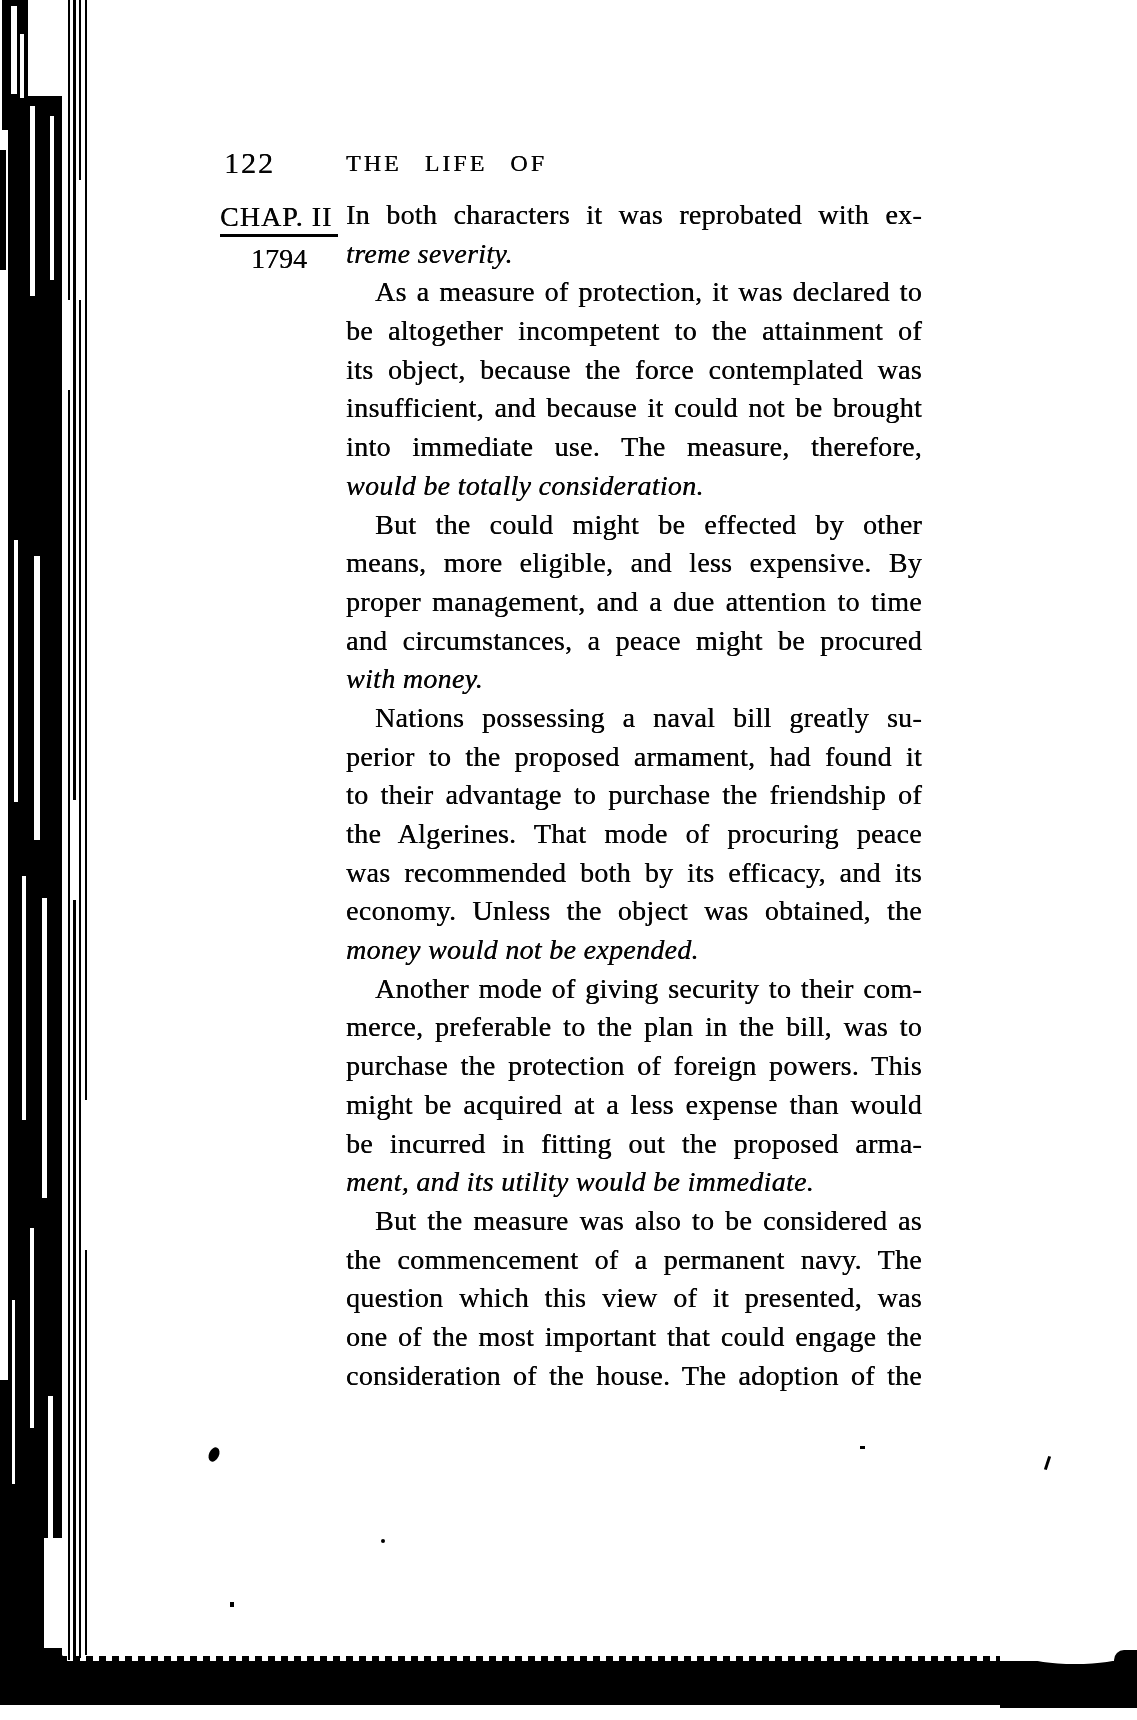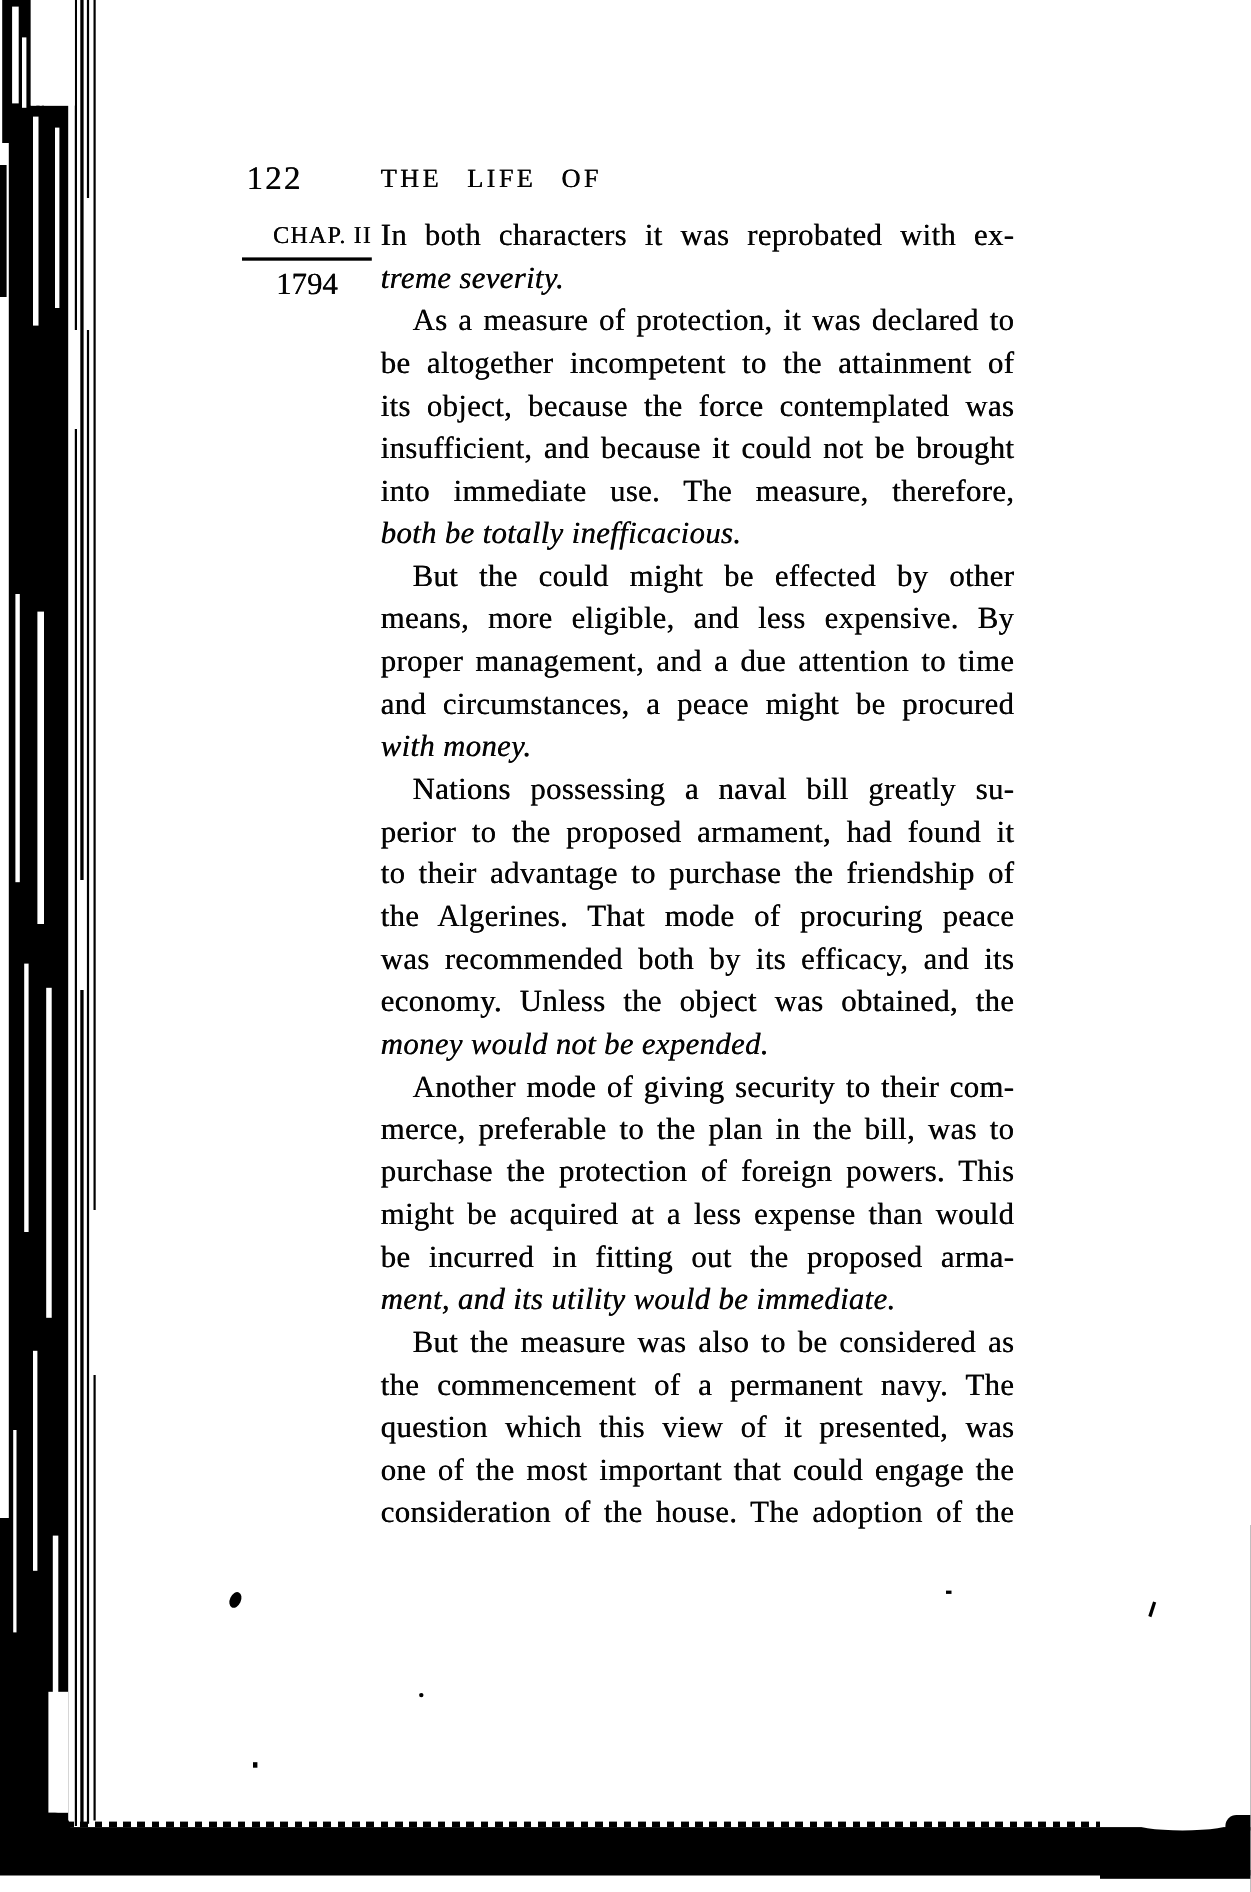--- a/index.html
+++ b/index.html
@@ -18,21 +18,21 @@
     font-size:30px;letter-spacing:2px;
     text-shadow:0.3px 0 0 currentColor;
   }
   .running-title{
     position:absolute;left:346px;top:150px;width:576px;
     text-align:left;font-size:24px;letter-spacing:3px;word-spacing:14px;
     text-shadow:0.3px 0 0 currentColor;
   }
   .margin-chapter{
     position:absolute;left:220px;top:201px;width:118px;
-    text-align:right;font-size:22px;letter-spacing:1px;
+    text-align:left;font-size:28px;letter-spacing:1px;
     text-shadow:0.3px 0 0 currentColor;
   }
   .margin-rule{
     position:absolute;left:220px;top:234px;width:118px;height:3px;
     background:#000;
   }
   .margin-year{
     position:absolute;left:220px;top:243px;width:118px;
     text-align:center;font-size:28px;
     text-shadow:0.3px 0 0 currentColor;
@@ -72,21 +72,21 @@
   <div class="margin-year">1794</div>
 
   <div class="body-text">
       <div class="line">In both characters it was reprobated with ex-</div>
       <div class="line final">treme severity.</div>
       <div class="line indent">As a measure of protection, it was declared to</div>
       <div class="line">be altogether incompetent to the attainment of</div>
       <div class="line">its object, because the force contemplated was</div>
       <div class="line">insufficient, and because it could not be brought</div>
       <div class="line">into immediate use. The measure, therefore,</div>
-      <div class="line final">both be totally inefficacious.</div>
+      <div class="line final">would be totally consideration.</div>
       <div class="line indent">But the could might be effected by other</div>
       <div class="line">means, more eligible, and less expensive. By</div>
       <div class="line">proper management, and a due attention to time</div>
       <div class="line">and circumstances, a peace might be procured</div>
       <div class="line final">with money.</div>
       <div class="line indent">Nations possessing a naval bill greatly su-</div>
       <div class="line">perior to the proposed armament, had found it</div>
       <div class="line">to their advantage to purchase the friendship of</div>
       <div class="line">the Algerines. That mode of procuring peace</div>
       <div class="line">was recommended both by its efficacy, and its</div>

